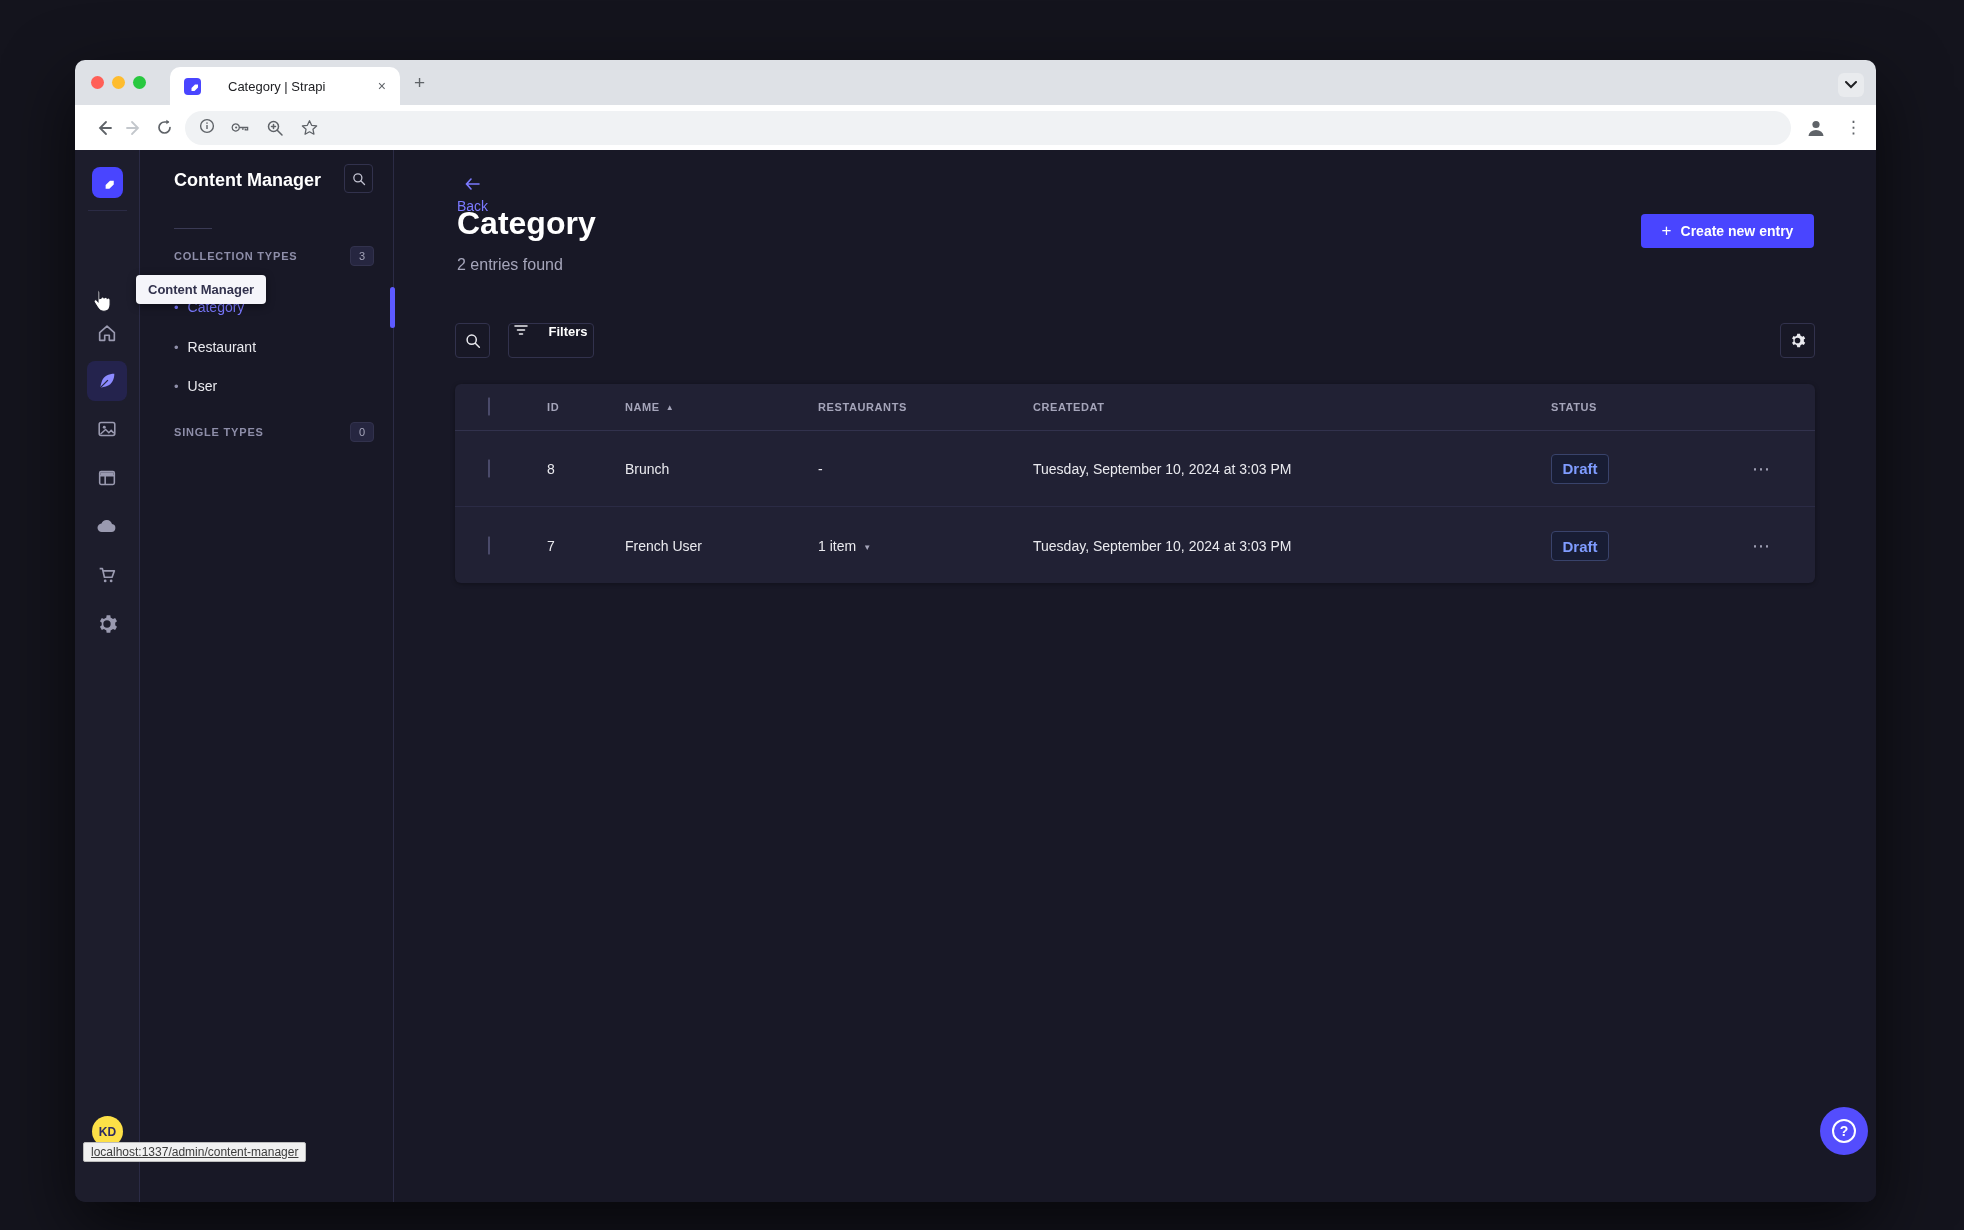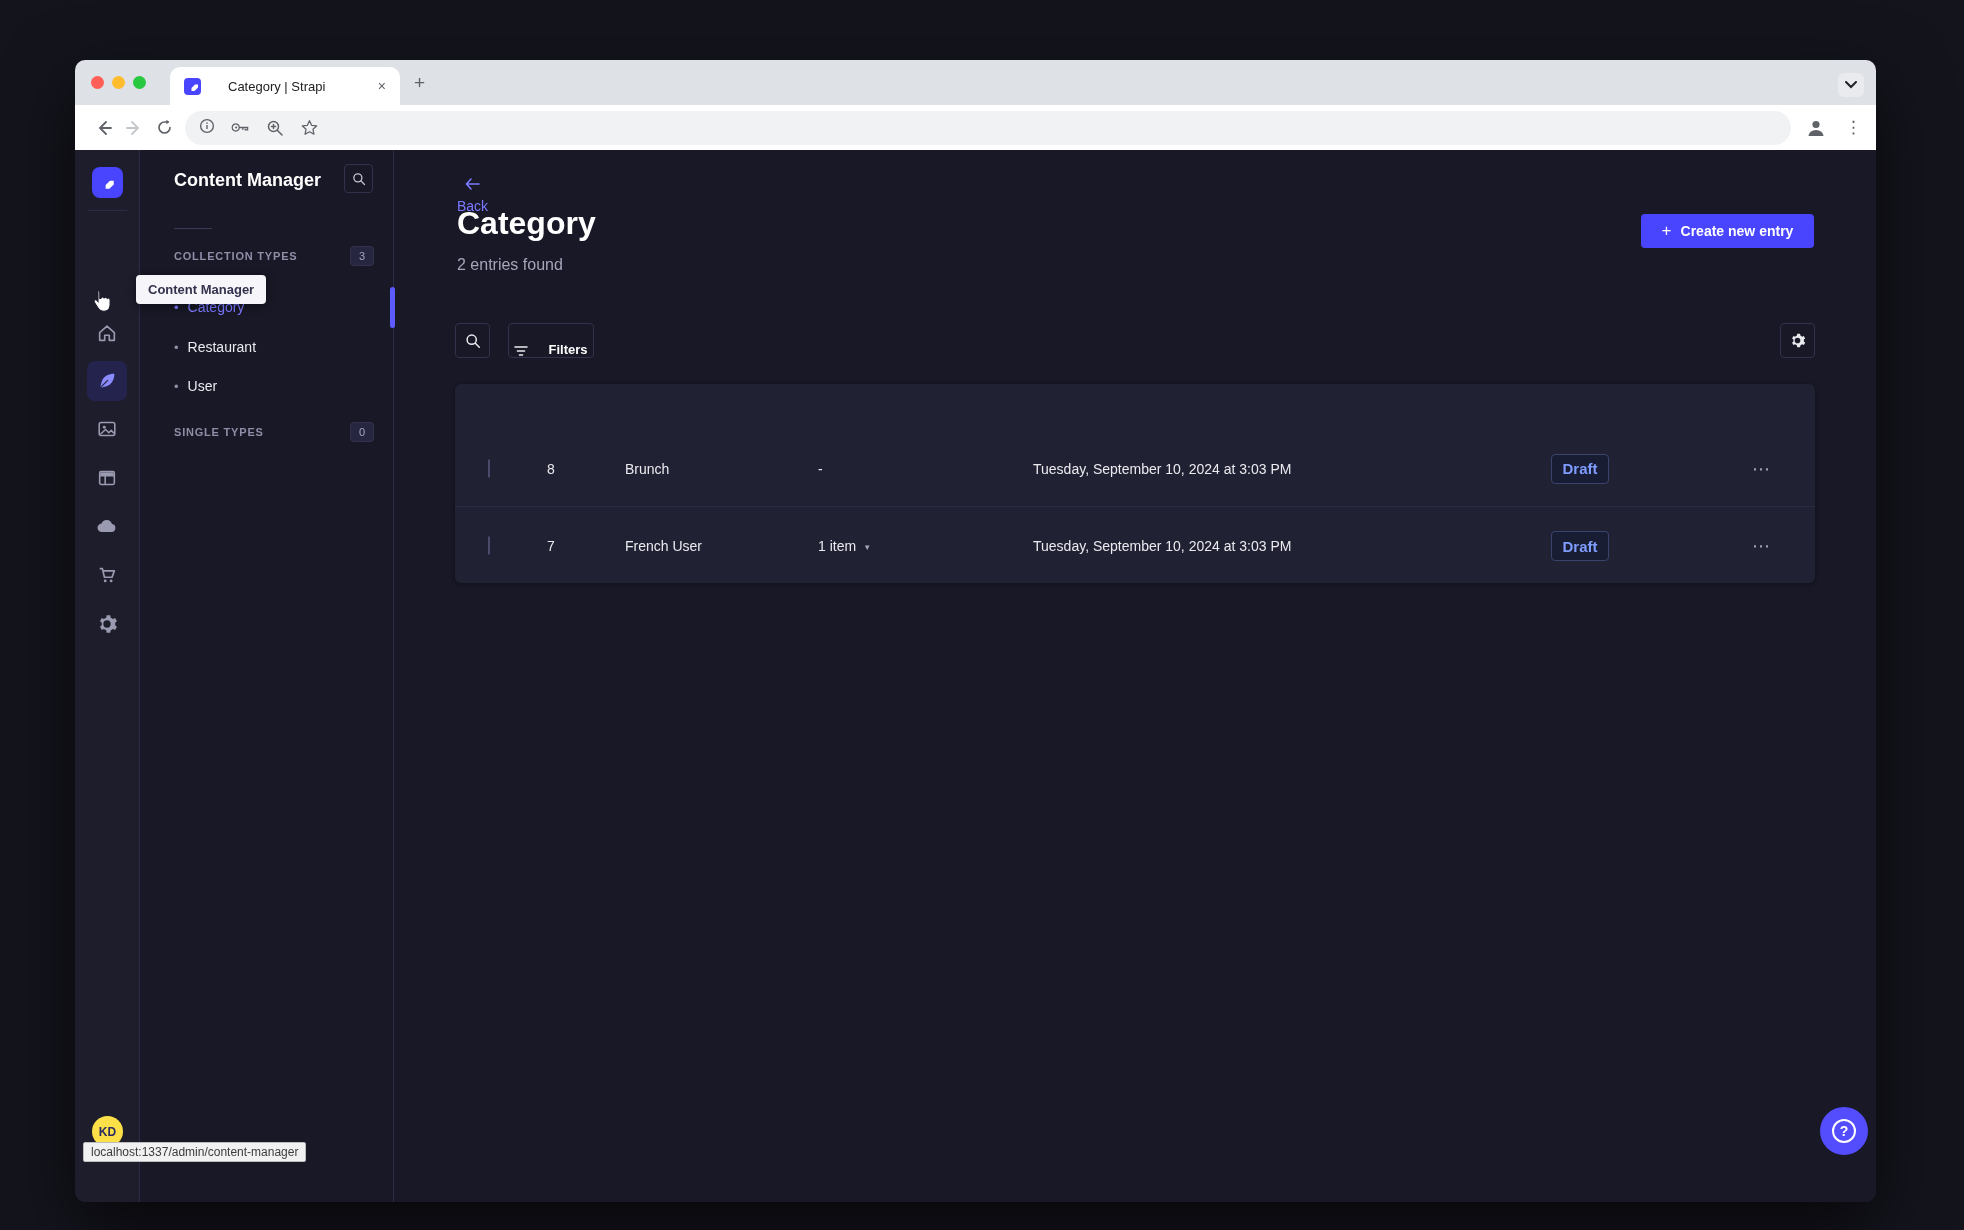--- a/index.html
+++ b/index.html
@@ -81,21 +81,21 @@
                 border:none; border-radius:4px; color:#ffffff; font-size:14px; font-weight:bold;
                 display:flex; align-items:center; justify-content:center; gap:9px;
                 font-family:"Liberation Sans", sans-serif; }
   .create-btn .plus { font-size:17px; font-weight:normal; }
   .iconbtn { position:absolute; width:35px; height:35px; border:1px solid #32324d; border-radius:4px;
              background:transparent; display:flex; align-items:center; justify-content:center; }
   .search-btn { left:61px; top:173px; }
   .gear-btn { left:1386px; top:173px; }
   .filters-btn { position:absolute; left:114px; top:173px; width:86px; height:35px; border:1px solid #32324d;
                  border-radius:4px; background:transparent; color:#ffffff; font-size:13px; font-weight:bold;
-                 display:flex; align-items:flex-end; justify-content:center; gap:20px;
+                 display:flex; align-items:flex-start; justify-content:center; gap:20px;
                  font-family:"Liberation Sans", sans-serif; }
 
   .table-card { position:absolute; left:61px; top:234px; width:1360px; height:199px; background:#212134;
                 border-radius:6px; box-shadow:0 1px 4px rgba(3,3,5,.35); }
   .t-header { position:absolute; left:0; top:0; width:100%; height:47px; border-bottom:1px solid #32324d; }
   .t-row { position:absolute; left:0; width:100%; height:76px; }
   .t-row.r0 { top:47px; border-bottom:1px solid #2b2b45; }
   .t-row.r1 { top:124px; }
   .cell { position:absolute; top:50%; transform:translateY(-50%); white-space:nowrap; }
   .c-cb{ left:33px; } .c-id{ left:92px; } .c-name{ left:170px; } .c-rest{ left:363px; }
@@ -110,21 +110,21 @@
                  color:#7f9cff; font-size:15px; font-weight:bold; }
   .row-more { font-size:18px; color:#a5a5ba; letter-spacing:1px; }
 
   .help-fab { position:absolute; left:1426px; top:957px; width:48px; height:48px; border-radius:50%;
               background:#544dfd; border:none; display:flex; align-items:center; justify-content:center; }
   .help-q { width:24px; height:24px; border:2px solid #ffffff; border-radius:50%; color:#ffffff;
             font-size:14px; font-weight:bold; display:flex; align-items:center; justify-content:center; }
 
   .status-bubble { position:absolute; left:8px; top:1082px; height:20px; z-index:7; background:#f1f1f1;
                    border:1px solid #bdbdbd; border-radius:2px; display:flex; align-items:center;
-                   padding:0 7px; font-size:12px; color:#3c3c3c; white-space:nowrap; }
+                   padding:0 7px; font-size:12px; color:#3c3c3c; white-space:nowrap;text-decoration:underline; }
 </style>
 </head>
 <body>
 
 <div class="window">
 
   <div class="tabstrip">
     <div class="lights">
       <span class="light red"></span>
       <span class="light yellow"></span>
@@ -322,20 +322,28 @@
         </svg>
       <span>Filters</span>
     </button>
     <span class="iconbtn gear-btn">
       <svg width="17" height="17" viewBox="0 0 24 24">
           <path fill-rule="evenodd" d="M12 8 a4 4 0 1 0 0 8 a4 4 0 0 0 0-8 Z M21 12 a9 9 0 0 0 -.12 -1.45 l2 -1.55 -2 -3.46 -2.36 1 a9 9 0 0 0 -2.5 -1.45 L15.6 2.5 h-4 l-.42 2.59 a9 9 0 0 0 -2.5 1.45 l-2.36 -1 -2 3.46 2 1.55 a9 9 0 0 0 0 2.9 l-2 1.55 2 3.46 2.36 -1 a9 9 0 0 0 2.5 1.45 l.42 2.59 h4 l.42 -2.59 a9 9 0 0 0 2.5 -1.45 l2.36 1 2 -3.46 -2 -1.55 A9 9 0 0 0 21 12 Z" fill="#eaeaef"></path>
         </svg>
     </span>
 
     <div class="table-card">
+      <div class="t-header">
+        <span class="cell c-cb"><span class="checkbox"></span></span>
+        <span class="cell c-id hcell">ID</span>
+        <span class="cell c-name hcell"><span>NAME</span><span class="sort-arrow">▲</span></span>
+        <span class="cell c-rest hcell">RESTAURANTS</span>
+        <span class="cell c-created hcell">CREATEDAT</span>
+        <span class="cell c-status hcell">STATUS</span>
+      </div>
 
       <div class="t-row r0">
         <span class="cell c-cb"><span class="checkbox"></span></span>
         <span class="cell c-id dcell">8</span>
         <span class="cell c-name dcell">Brunch</span>
         <span class="cell c-rest dcell">-</span>
         <span class="cell c-created dcell">Tuesday, September 10, 2024 at 3:03 PM</span>
         <span class="cell c-status"><span class="badge-draft">Draft</span></span>
         <span class="cell c-actions row-more">⋯</span>
       </div>

